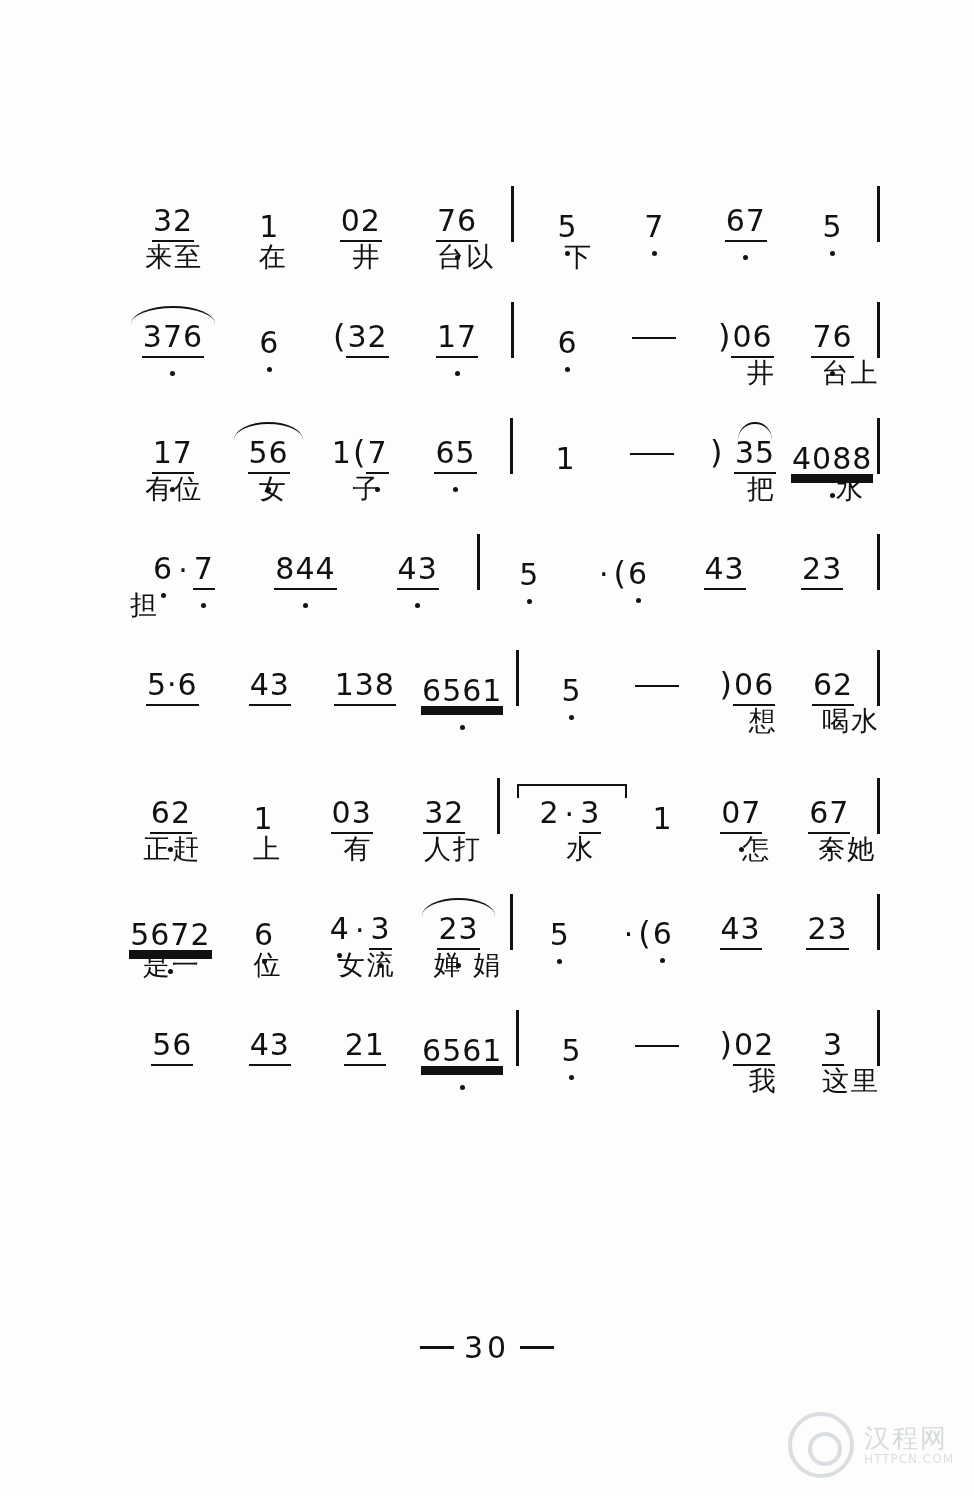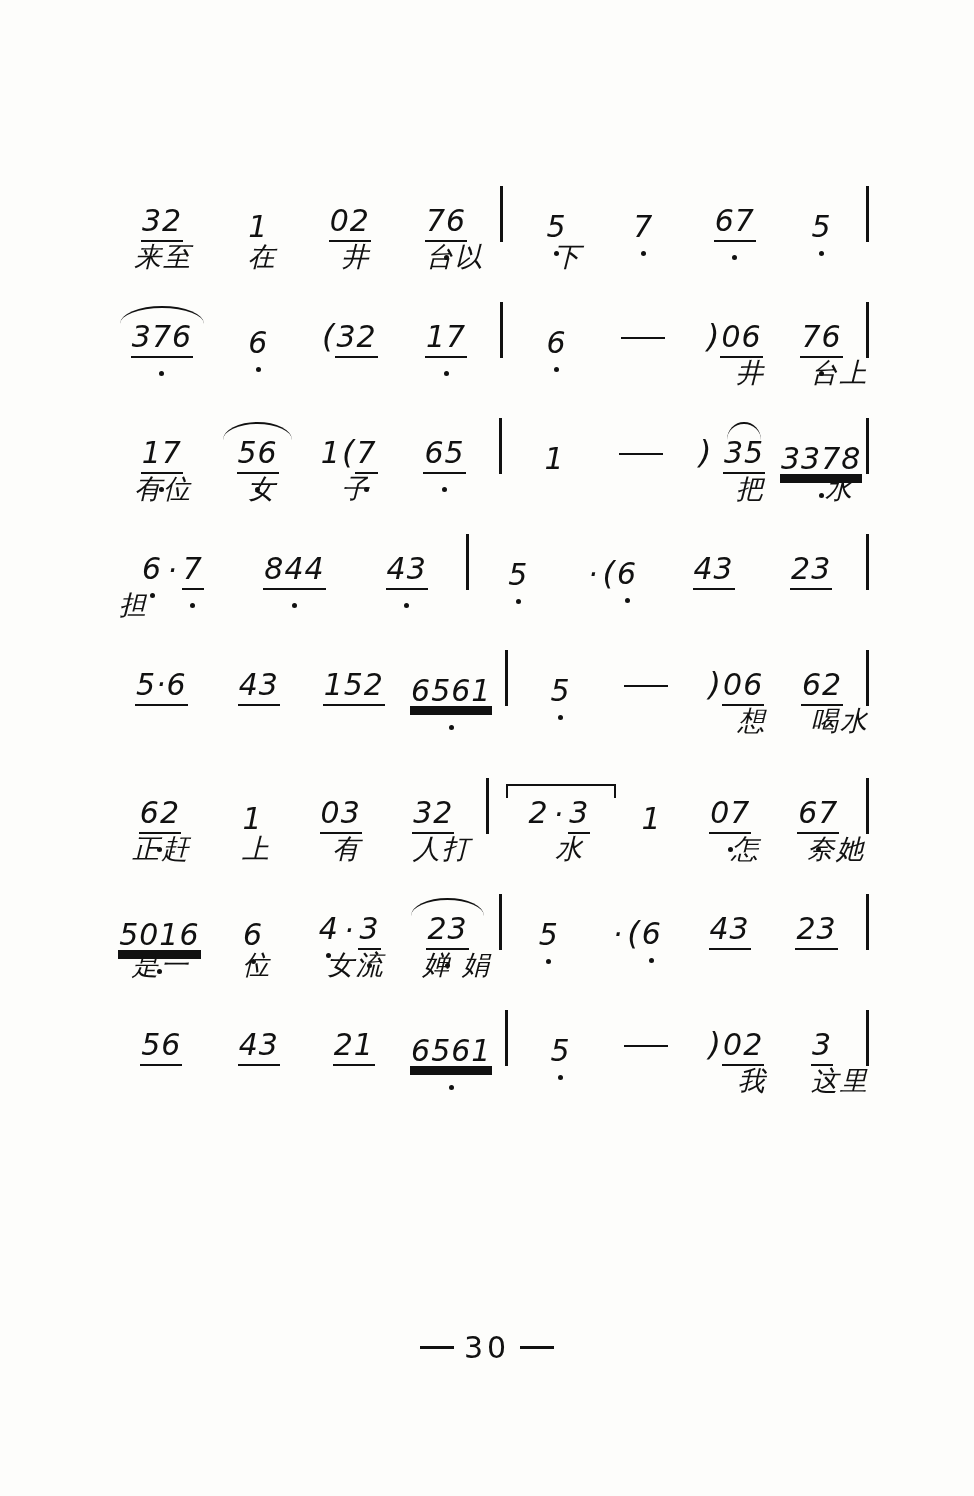--- a/index.html
+++ b/index.html
@@ -20,24 +20,23 @@
     position: absolute;
     left: 0; top: 0;
     width: 974px;
     height: 1496px;
     background: #fdfdfb;
   }
 
   
   .score {
     position: absolute;
-    left: 109px;
+    left: 120px;
     top: 180px;
     width: 770px;
-    font-style: italic;
   }
 
   .line {
     position: relative;
     margin-bottom: 10px;
   }
 
   .notes-row {
     display: flex;
     align-items: flex-end;
@@ -269,21 +268,21 @@
         </div>
         <div class="cell" style="width:100px"><span class="num">1</span><span class="paren">(</span><span class="num beam1 dot-under">7</span></div>
         <div class="cell" style="width:100px"><span class="num beam1 dot-under">65</span></div>
         <div class="barline"></div>
         <div class="cell" style="width:90px"><span class="num">1</span></div>
         <div class="cell" style="width:90px"><span class="dash"></span></div>
         <div class="cell" style="width:100px">
           <span class="paren">)</span>
           <span class="num beam1" style="position:relative"><span class="slur"></span>35</span>
         </div>
-        <div class="cell" style="width:80px"><span class="num beam2 dot-under">3378</span></div>
+        <div class="cell" style="width:80px"><span class="num beam2 dot-under">4088</span></div>
         <div class="barline"></div>
       </div>
       <div class="lyrics-row">
         <div class="lyric" style="width:110px">有位</div>
         <div class="lyric" style="width:90px">女</div>
         <div class="lyric" style="width:100px">子</div>
         <div class="lyric" style="width:100px"></div>
         <div style="width:19px"></div>
         <div class="lyric" style="width:90px"></div>
         <div class="lyric" style="width:90px"></div>
@@ -313,21 +312,21 @@
         <div class="lyric" style="width:110px"></div>
         <div class="lyric" style="width:100px"></div>
         <div class="lyric" style="width:100px"></div>
       </div>
     </div>
 
     <div class="line">
       <div class="notes-row">
         <div class="cell" style="width:110px"><span class="num beam1">5·6</span></div>
         <div class="cell" style="width:95px"><span class="num beam1">43</span></div>
-        <div class="cell" style="width:105px"><span class="num beam1">152</span></div>
+        <div class="cell" style="width:105px"><span class="num beam1">138</span></div>
         <div class="cell" style="width:100px"><span class="num beam2 dot-under">6561</span></div>
         <div class="barline"></div>
         <div class="cell" style="width:90px"><span class="num dot-under">5</span></div>
         <div class="cell" style="width:90px"><span class="dash"></span></div>
         <div class="cell" style="width:100px"><span class="paren">)</span><span class="num beam1">06</span></div>
         <div class="cell" style="width:80px"><span class="num beam1">62</span></div>
         <div class="barline"></div>
       </div>
       <div class="lyrics-row">
         <div class="lyric" style="width:110px"></div>
@@ -366,21 +365,21 @@
         <div style="width:19px"></div>
         <div class="lyric" style="width:130px">水</div>
         <div class="lyric" style="width:70px"></div>
         <div class="lyric" style="width:100px">怎</div>
         <div class="lyric" style="width:90px">奈她</div>
       </div>
     </div>
 
     <div class="line">
       <div class="notes-row">
-        <div class="cell" style="width:110px"><span class="num beam2 dot-under">5016</span></div>
+        <div class="cell" style="width:110px"><span class="num beam2 dot-under">5672</span></div>
         <div class="cell" style="width:95px"><span class="num dot-under">6</span></div>
         <div class="cell" style="width:115px"><span class="num dot-under">4</span><span class="aug">·</span><span class="num beam1 dot-under">3</span></div>
         <div class="cell" style="width:100px">
           <span class="slur"></span>
           <span class="num beam1 dot-under">23</span>
         </div>
         <div class="barline"></div>
         <div class="cell" style="width:80px"><span class="num dot-under">5</span></div>
         <div class="cell" style="width:110px"><span class="aug">·</span><span class="paren">(</span><span class="num dot-under">6</span></div>
         <div class="cell" style="width:95px"><span class="num beam1">43</span></div>
@@ -425,14 +424,21 @@
         <div class="lyric" style="width:80px">这里</div>
       </div>
     </div>
 
   </div>
 
   <div class="page-number">
     <span class="rule"></span><span>30</span><span class="rule"></span>
   </div>
 
+  <div class="watermark">
+    <div class="wm-logo"></div>
+    <div class="wm-text">
+      <div class="wm-title">汉程网</div>
+      <div class="wm-url">HTTPCN.COM</div>
+    </div>
+  </div>
 
 </div>
 
 </body></html>

